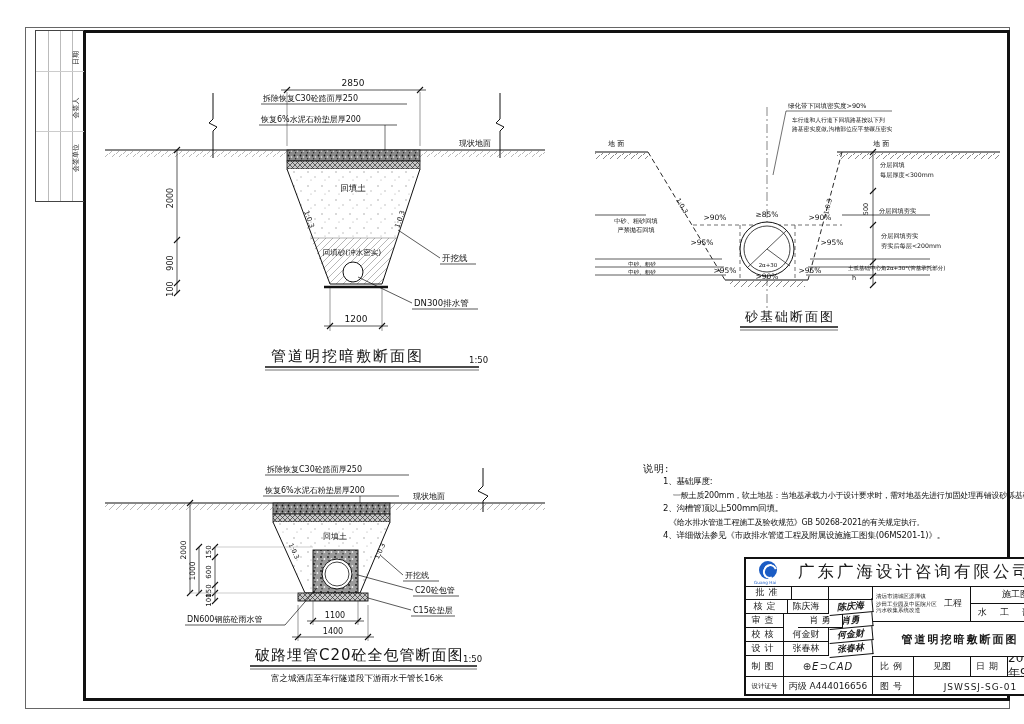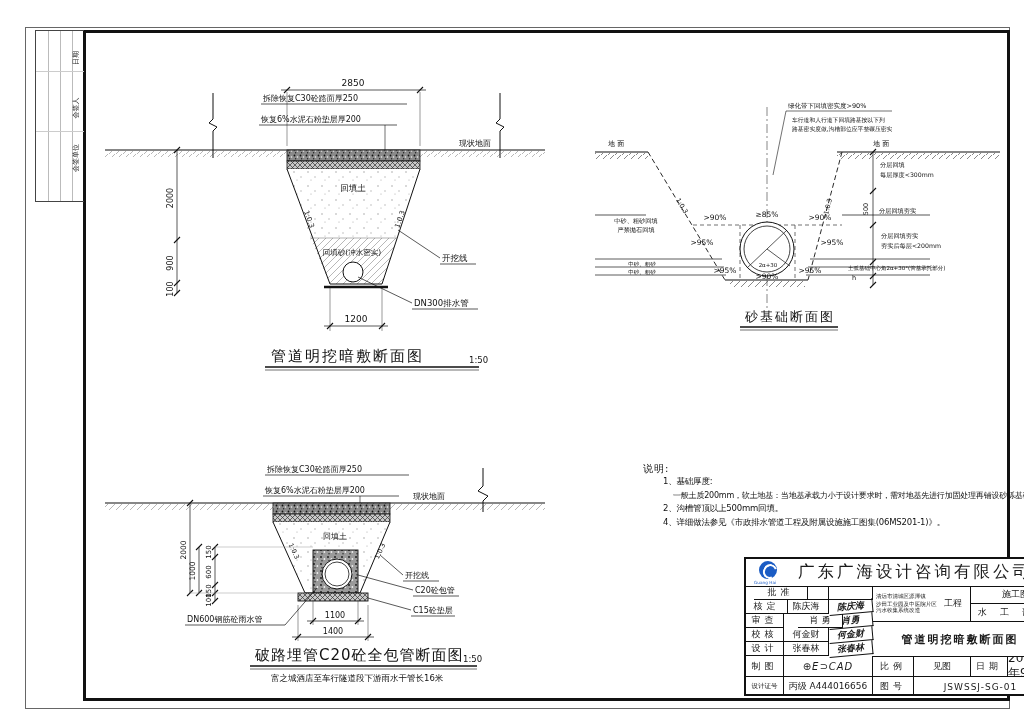--- a/index.html
+++ b/index.html
@@ -356,33 +356,34 @@
       <line x1="155" y1="219" x2="382" y2="219" stroke="#111" stroke-width="0.6"></line>
       <text x="176" y="231" font-size="8.5">富之城酒店至车行隧道段下游雨水干管长16米</text>
     </g>
   </svg>
 
   <div class="abs" id="notes">
     <div class="n-head">说明:</div>
     <div class="ind1">1、基础厚度:</div>
     <div class="ind2">一般土质200mm，软土地基：当地基承载力小于设计要求时，需对地基先进行加固处理再铺设砂砾基础层。</div>
     <div class="ind1">2、沟槽管顶以上500mm回填。</div>
+    <div class="ind2b">《给水排水管道工程施工及验收规范》GB 50268-2021的有关规定执行。</div>
     <div class="ind1">4、详细做法参见《市政排水管道工程及附属设施施工图集(06MS201-1)》。</div>
   </div>
 
   <div class="abs" id="tblock">
     <div id="tb-header">
       <div id="tb-logo">
           <div class="swirl"></div>
         </div>
       <div id="tb-logo-text">Guang Hai</div>
       <div id="tb-company">广东广海设计咨询有限公司</div>
     </div>
 
-    <div class="cell lbl2" style="left:8px;top:27px;width:54px;height:14px">批准</div>
+    <div class="cell lbl2" style="left:0;top:27px;width:46px;height:14px">批准</div>
     <div class="cell" style="left:38px;top:27px;width:45px;height:14px"></div>
     <div class="cell" style="left:83px;top:27px;width:44px;height:14px"></div>
 
     <div class="cell lbl2" style="left:0;top:41px;width:42px;height:14px">核定</div>
     <div class="cell" style="left:38px;top:41px;width:45px;height:14px">陈庆海</div>
     <div class="cell sig" style="left:83px;top:41px;width:44px;height:14px">陈庆海</div>
 
     <div class="cell lbl2" style="left:0;top:55px;width:38px;height:14px">审查</div>
     <div class="cell" style="left:52px;top:55px;width:45px;height:14px">肖 勇</div>
     <div class="cell sig" style="left:83px;top:55px;width:44px;height:14px">肖勇</div>

